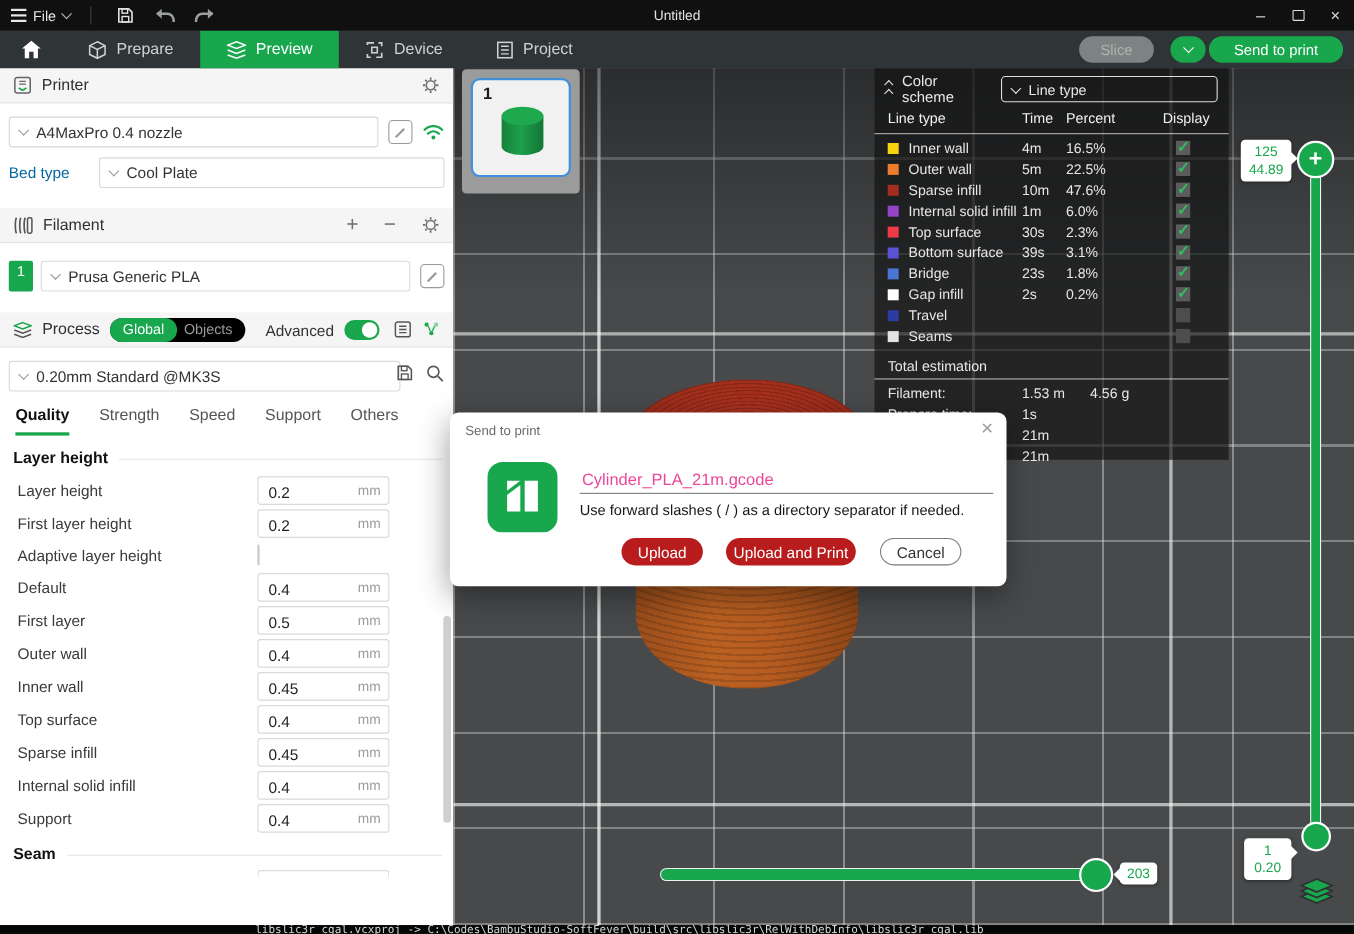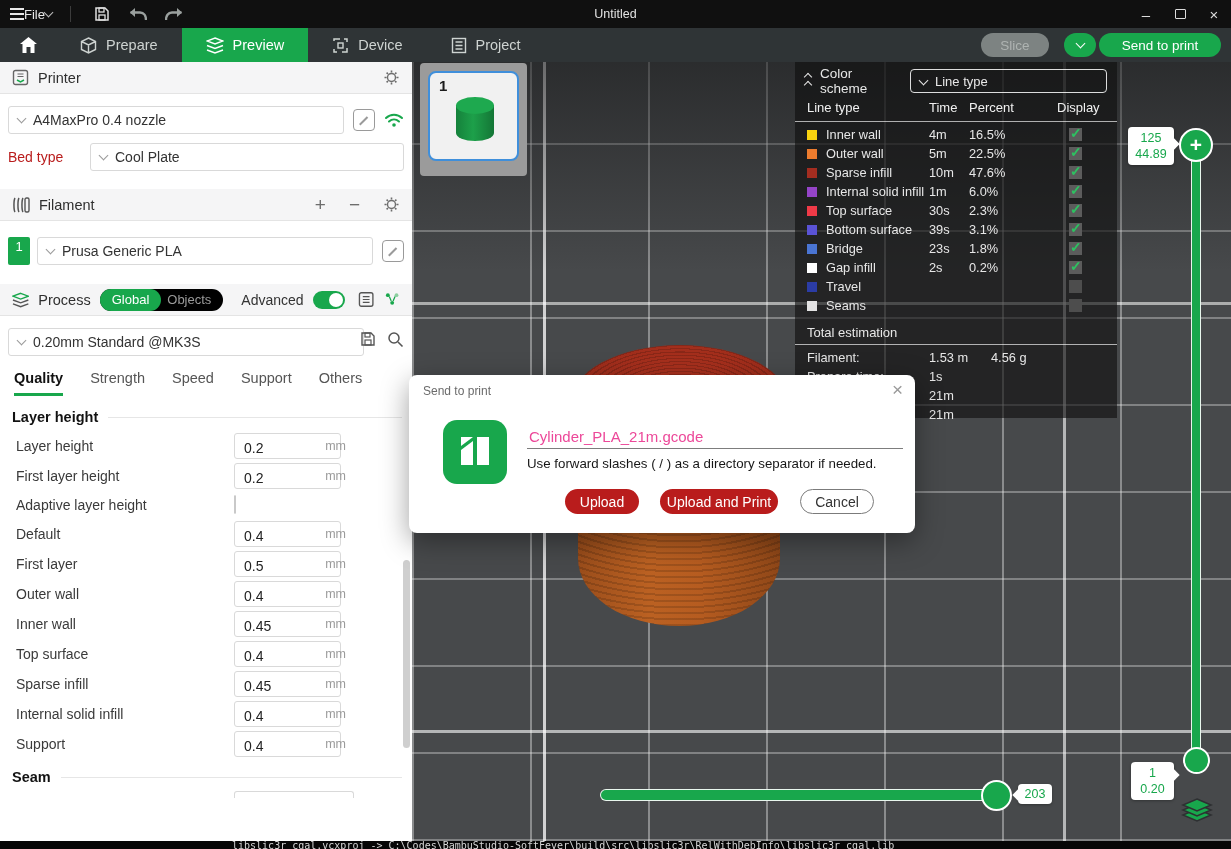--- a/index.html
+++ b/index.html
@@ -5,21 +5,21 @@
   * { margin:0; padding:0; box-sizing:border-box; }
   html,body { width:1231px; height:849px; overflow:hidden; }
   body { position:relative; font-family:"Liberation Sans", sans-serif; background:#47494b; }
   svg { display:block; }
 
   
   .titlebar { position:absolute; left:0; top:0; width:1231px; height:28px; background:#101010; color:#e8e8e8; display:flex; align-items:center; z-index:20; }
   .tb-left { display:flex; align-items:center; gap:10px; padding-left:10px; }
   .burger { display:flex; flex-direction:column; gap:3px; }
   .burger i { width:14px; height:2px; background:#e8e8e8; }
-  .tb-menu { font-size:13px; display:flex; align-items:center; }
+  .tb-menu { font-size:13px; display:flex; align-items:center; gap:6px; }
   .chev { width:7px; height:7px; border-left:1.6px solid #bdbdbd; border-bottom:1.6px solid #bdbdbd; transform:rotate(-45deg); display:inline-block; }
   .tb-div { width:1px; height:16px; background:#3c3c3c; margin:0 8px; }
   .tb-ico { width:26px; height:22px; display:flex; align-items:center; justify-content:center; }
   .tb-title { position:absolute; left:0; right:0; text-align:center; font-size:12.5px; color:#e2e2e2; pointer-events:none; }
   .win-controls { margin-left:auto; display:flex; }
   .win-btn { width:34px; height:28px; display:flex; align-items:center; justify-content:center; color:#dcdcdc; font-size:15px; }
   .max-box { width:11px; height:10px; border:1.3px solid #dcdcdc; border-radius:1px; }
 
   
   .navbar { position:absolute; left:0; top:28px; width:1231px; height:34px; background:#2f3436; display:flex; align-items:stretch; color:#ced3d1; z-index:20; }
@@ -51,21 +51,21 @@
   .switch::after { content:""; position:absolute; right:2px; top:2px; width:14px; height:14px; border-radius:50%; background:#fff; }
   .tabs { display:flex; gap:27px; margin:14px 0 0 14px; font-size:14.5px; color:#555; }
   .ptab { padding-bottom:7px; border-bottom:3px solid transparent; }
   .ptab.active { color:#111; font-weight:bold; border-bottom-color:#18a74c; }
   .pcontent { padding:0 0 0 12px; }
   .sec-title { display:flex; align-items:center; gap:10px; margin:13px 0 6px 0; font-size:14.5px; font-weight:bold; color:#121212; }
   .sec-title .rule { flex:1; height:1px; background:#e6e6e6; margin-right:10px; }
   .set-row { display:flex; align-items:center; height:30px; padding-left:4px; }
   .set-row label { font-size:14px; color:#3a3a3a; }
   .field { margin-left:auto; margin-right:58px; width:120px; position:relative; }
-  .field input { width:107px; height:26px; border:1px solid #d9d9d9; border-radius:3px; padding:4px 32px 0 9px; font-size:14px; color:#222; font-family:inherit; outline:none; }
+  .field input { width:120px; height:26px; border:1px solid #d9d9d9; border-radius:3px; padding:4px 32px 0 9px; font-size:14px; color:#222; font-family:inherit; outline:none; }
   .unit { position:absolute; right:8px; top:50%; transform:translateY(-50%); color:#9b9b9b; font-size:12.5px; }
   .cbx { width:16px; height:16px; border:1px solid #c9c9c9; border-radius:2px; background:#fff; }
   .sliver { width:120px; height:7px; border:1px solid #d9d9d9; border-bottom:none; border-radius:3px 3px 0 0; margin:6px 58px 0 auto; }
   .scrollthumb { position:absolute; right:2px; top:498px; width:7px; height:188px; background:#cfcfcf; border-radius:4px; }
 
   
   .viewport { position:absolute; left:412px; top:62px; width:819px; height:779px; background:#47494b; overflow:hidden; z-index:1; }
   .grid { position:absolute; inset:0;
     background-image:
       repeating-linear-gradient(90deg, rgba(240,240,240,.40) 0 2px, transparent 2px 118px),
@@ -275,21 +275,21 @@
       <span>A4MaxPro 0.4 nozzle</span>
     </span>
     <span class="edit-ico"></span>
     <svg width="20" height="16" viewBox="0 0 20 16" style="margin-left:9px;">
         <path d="M2 6 C6.5 1.5 13.5 1.5 18 6 M5 9.5 C8 6.8 12 6.8 15 9.5" fill="none" stroke="#18a74c" stroke-width="2" stroke-linecap="round"></path>
         <circle cx="10" cy="13" r="1.8" fill="#18a74c"></circle>
       </svg>
   </div>
 
   <div class="row" style="margin-top:9px;">
-    <span style="width:82px; font-size:14px; color:#b91c1c;">Bed type</span>
+    <span style="width:82px; font-size:14px; color:#0369a1;">Bed type</span>
     <span class="combo" style="flex:1;">
       <span class="chev"></span>
       <span>Cool Plate</span>
     </span>
   </div>
 
   <div class="sec-head" style="margin-top:18px;">
     <svg width="18" height="16" viewBox="0 0 18 16">
         <path d="M3 1 C1.6 3.2 1.6 12.8 3 15 M7 1 C5.6 3.2 5.6 12.8 7 15 M11 1 C9.6 3.2 9.6 12.8 11 15" fill="none" stroke="#555" stroke-width="1.5"></path>
         <rect x="13" y="1" width="4" height="14" rx="1.5" fill="none" stroke="#555" stroke-width="1.4"></rect>

